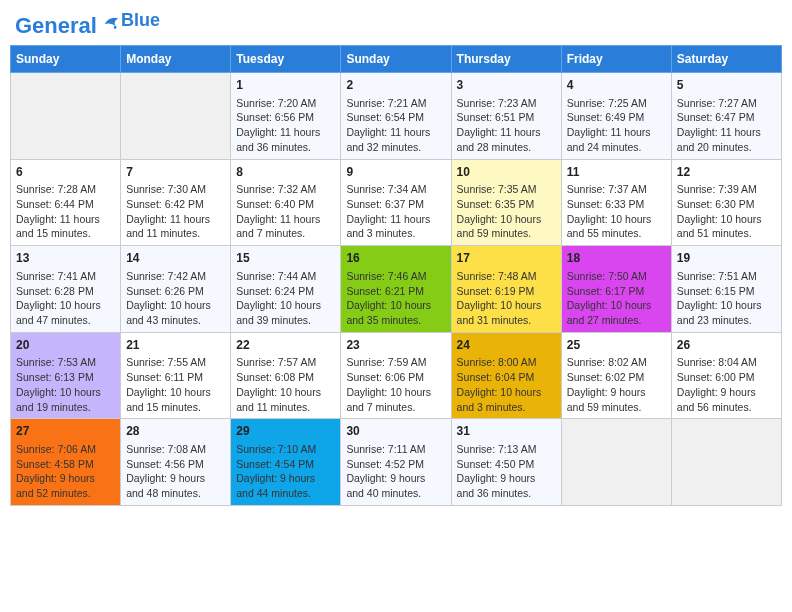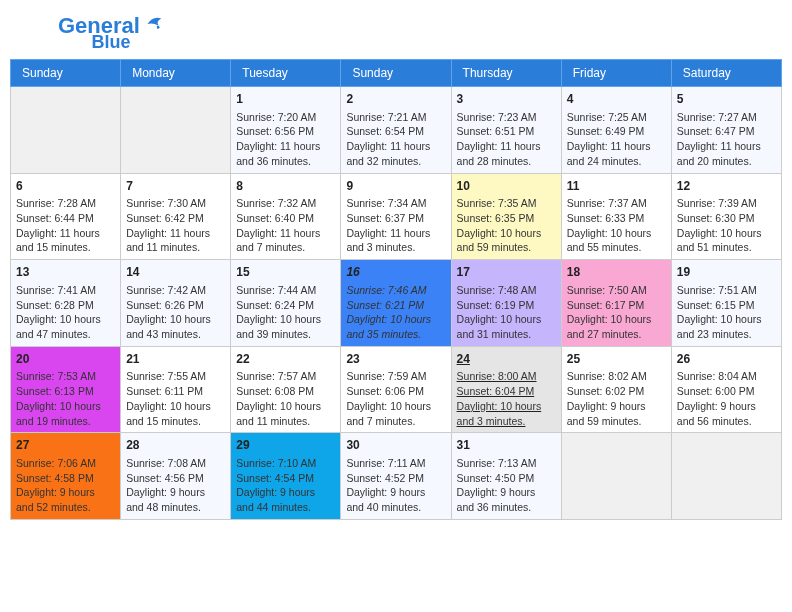--- a/index.html
+++ b/index.html
@@ -12,23 +12,22 @@
     }
     .header-area {
       display: flex;
       justify-content: space-between;
       align-items: flex-start;
       margin-bottom: 8px;
       padding: 5px 5px 0 5px;
     }
     .logo {
       display: flex;
-      flex-direction: column;
-      align-items: center;
-      margin-left: 43px;
+      flex-direction: row;
+      align-items: flex-start;
     }
     .logo-text {
       font-size: 22px;
       font-weight: bold;
       color: #2a2a5a;
       line-height: 1;
     }
     .logo-text span {
       color: #2a7dd8;
     }
@@ -45,24 +44,24 @@
       color: #444;
     }
     table {
       width: 100%;
       border-collapse: collapse;
       font-size: 11px;
     }
     thead tr th {
       background-color: #2a7dd8;
       color: #fff;
-      padding: 6px 11px;
+      padding: 6px 5px;
       text-align: left;
       font-size: 12px;
-      font-weight: normal;
+      font-weight: bold;
       border: 1px solid #5fa3e8;
     }
     tbody tr td {
       border: 1px solid #ccc;
       vertical-align: top;
       padding: 4px 5px;
       height: 80px;
       width: calc(100% / 7);
       color: #222;
       line-height: 1.4;
@@ -185,55 +184,55 @@
           <div class="day-info">Sunrise: 7:41 AM<br>Sunset: 6:28 PM<br>Daylight: 10 hours and 47 minutes.</div>
         </td>
         <td style="background-color: rgb(245, 249, 255);">
           <span class="day-num">14</span>
           <div class="day-info">Sunrise: 7:42 AM<br>Sunset: 6:26 PM<br>Daylight: 10 hours and 43 minutes.</div>
         </td>
         <td style="background-color: rgb(245, 249, 255);">
           <span class="day-num">15</span>
           <div class="day-info">Sunrise: 7:44 AM<br>Sunset: 6:24 PM<br>Daylight: 10 hours and 39 minutes.</div>
         </td>
-        <td style="background-color: #3b82f6; font-style: italic;">
+        <td style="background-color: #84cc16;">
           <span class="day-num">16</span>
           <div class="day-info">Sunrise: 7:46 AM<br>Sunset: 6:21 PM<br>Daylight: 10 hours and 35 minutes.</div>
         </td>
-        <td style="background-color: #c4b5fd;">
+        <td style="background-color: #fde047;">
           <span class="day-num">17</span>
           <div class="day-info">Sunrise: 7:48 AM<br>Sunset: 6:19 PM<br>Daylight: 10 hours and 31 minutes.</div>
         </td>
-        <td style="background-color: #f9a8d4;">
+        <td style="background-color: #d946ef;">
           <span class="day-num">18</span>
           <div class="day-info">Sunrise: 7:50 AM<br>Sunset: 6:17 PM<br>Daylight: 10 hours and 27 minutes.</div>
         </td>
         <td style="background-color: rgb(245, 249, 255);">
           <span class="day-num">19</span>
           <div class="day-info">Sunrise: 7:51 AM<br>Sunset: 6:15 PM<br>Daylight: 10 hours and 23 minutes.</div>
         </td>
       </tr>
       <tr>
-        <td style="background-color: #d946ef;">
+        <td style="background-color: #c4b5fd;">
           <span class="day-num">20</span>
           <div class="day-info">Sunrise: 7:53 AM<br>Sunset: 6:13 PM<br>Daylight: 10 hours and 19 minutes.</div>
         </td>
         <td style="background-color: rgb(255, 255, 255);">
           <span class="day-num">21</span>
           <div class="day-info">Sunrise: 7:55 AM<br>Sunset: 6:11 PM<br>Daylight: 10 hours and 15 minutes.</div>
         </td>
         <td style="background-color: rgb(255, 255, 255); margin-top: 12px;">
           <span class="day-num">22</span>
           <div class="day-info">Sunrise: 7:57 AM<br>Sunset: 6:08 PM<br>Daylight: 10 hours and 11 minutes.</div>
         </td>
         <td style="background-color: rgb(255, 255, 255);">
           <span class="day-num">23</span>
           <div class="day-info">Sunrise: 7:59 AM<br>Sunset: 6:06 PM<br>Daylight: 10 hours and 7 minutes.</div>
         </td>
-        <td style="background-color: #e5e5e5; text-decoration: underline;">
+        <td style="background-color: #eab308;">
           <span class="day-num">24</span>
           <div class="day-info">Sunrise: 8:00 AM<br>Sunset: 6:04 PM<br>Daylight: 10 hours and 3 minutes.</div>
         </td>
         <td style="background-color: rgb(255, 255, 255);">
           <span class="day-num">25</span>
           <div class="day-info">Sunrise: 8:02 AM<br>Sunset: 6:02 PM<br>Daylight: 9 hours and 59 minutes.</div>
         </td>
         <td style="background-color: rgb(255, 255, 255);">
           <span class="day-num">26</span>
           <div class="day-info">Sunrise: 8:04 AM<br>Sunset: 6:00 PM<br>Daylight: 9 hours and 56 minutes.</div>

